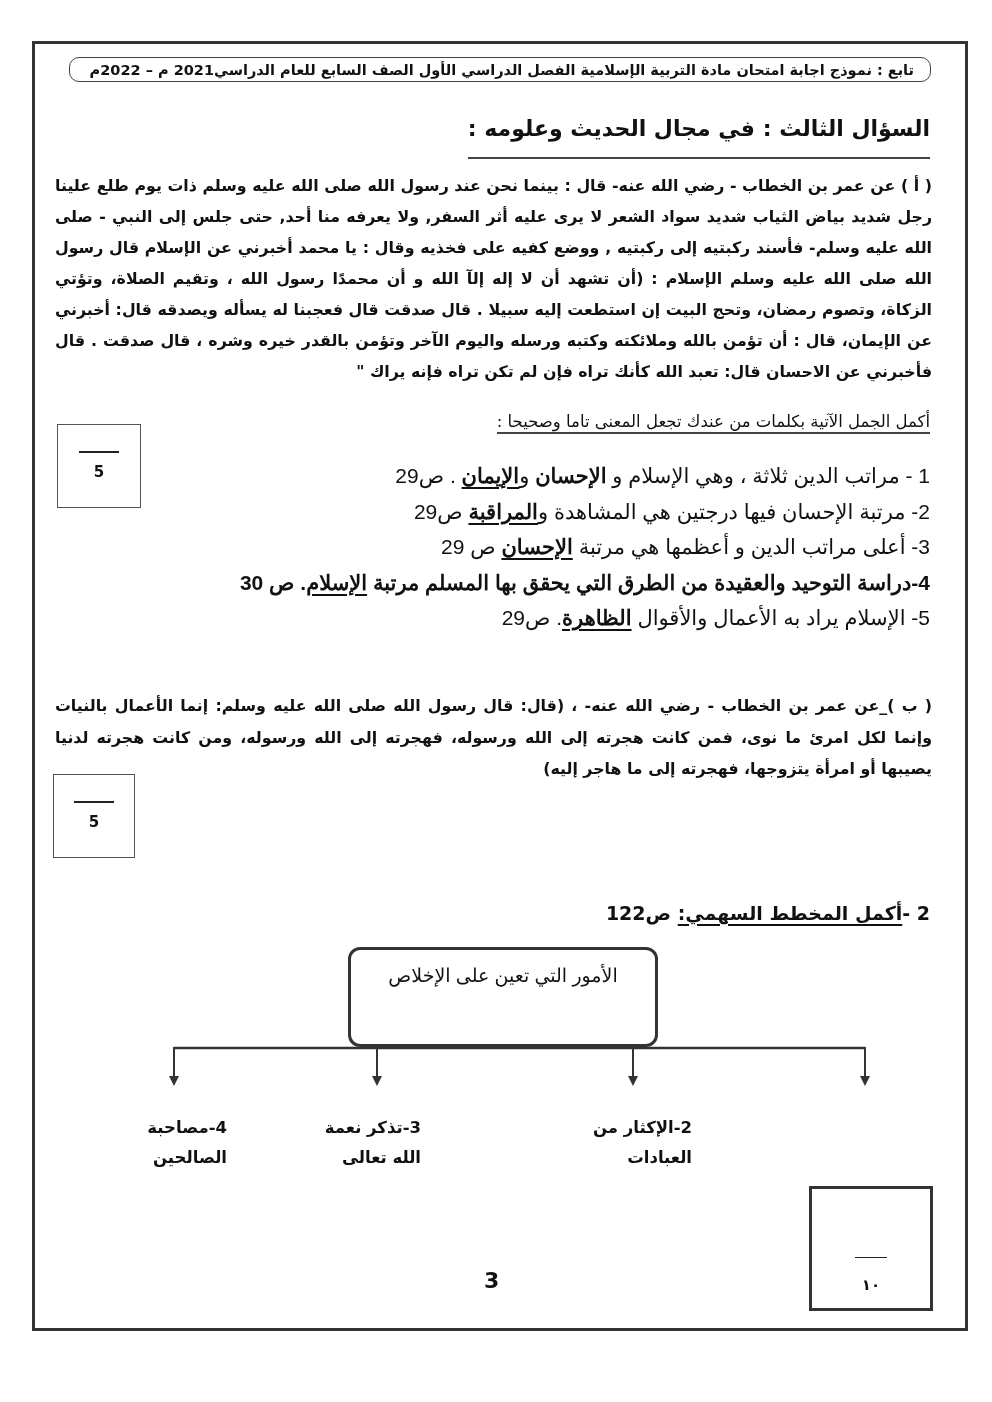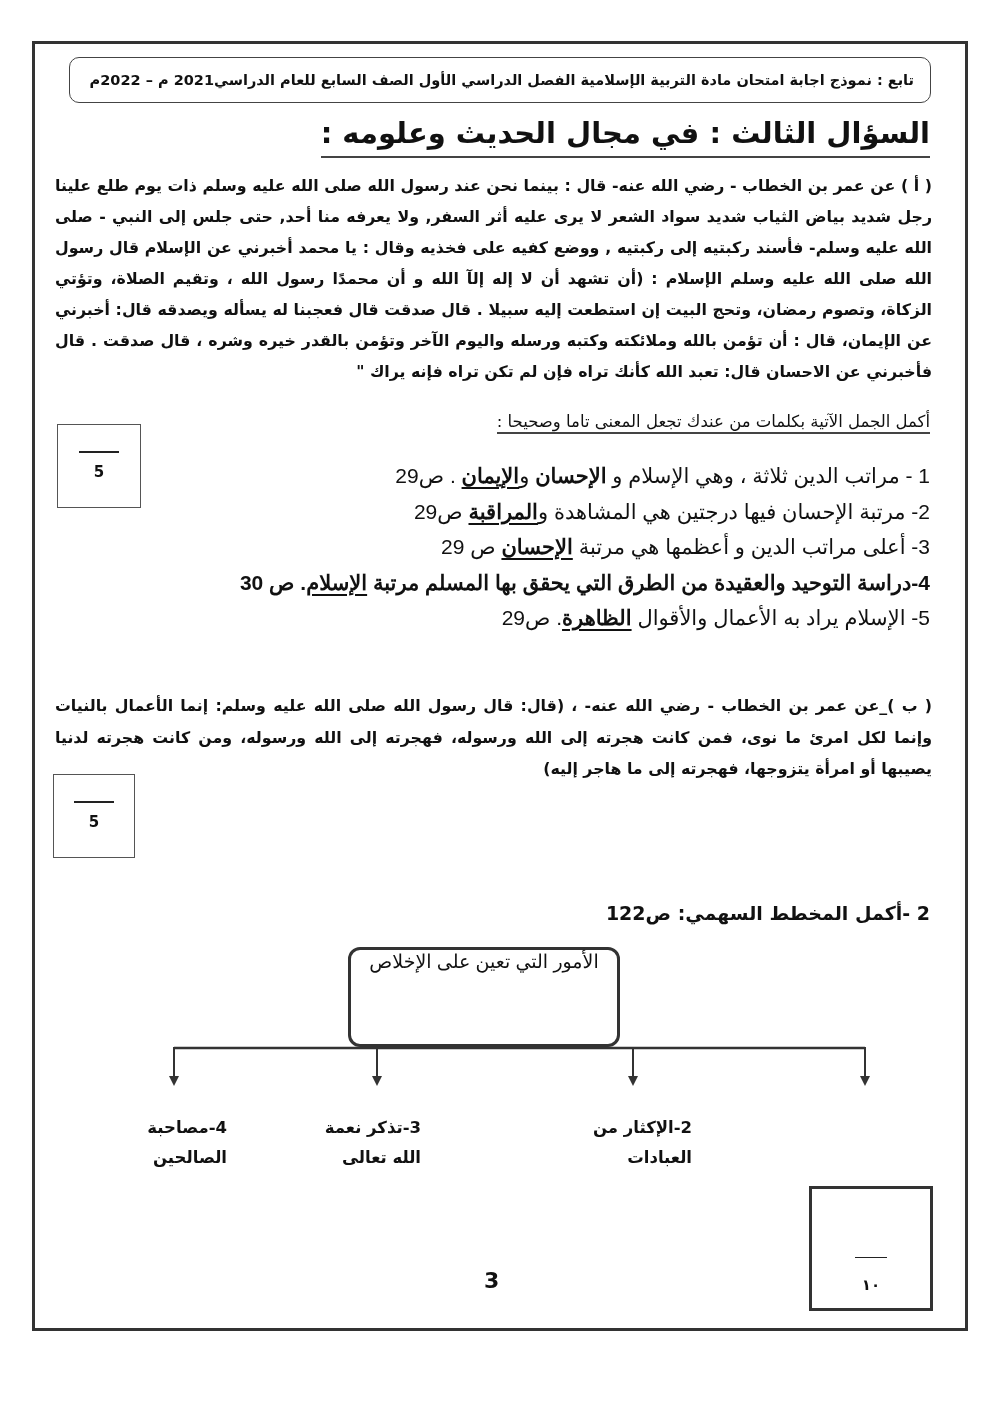--- a/index.html
+++ b/index.html
@@ -16,37 +16,37 @@
     }
     .outer-border {
       position: absolute;
       left: 32px; top: 41px;
       width: 936px; height: 1290px;
       border: 3px solid #333333;
     }
     .header-box {
       position: absolute;
       left: 69px; top: 57px;
-      width: 862px; height: 46px;
+      width: 862px; height: 25px;
       border: 1.5px solid #444444;
       border-radius: 10px;
       display: flex; align-items: center; justify-content: flex-start;
       padding: 0 16px;
       direction: rtl;
     }
     .header-text {
       font-size: 14.5px; font-weight: bold;
       letter-spacing: -0.3px;
     }
     .section-title {
       position: absolute;
       right: 62px; top: 116px;
-      font-size: 29px; font-weight: bold;
+      font-size: 22px; font-weight: bold;
       border-bottom: 2px solid #444;
-      padding-bottom: 6px;
+      padding-bottom: 16px;
       direction: rtl;
     }
     .hadith {
       position: absolute;
       left: 55px; right: 60px;
       direction: rtl; text-align: justify;
       text-align-last: right;
       font-size: 15.8px; font-weight: bold;
       line-height: 31px;
       letter-spacing: -0.4px;
@@ -113,30 +113,32 @@
       text-underline-offset: 4px;
     }
     .chart-instruction {
       position: absolute;
       right: 62px; top: 902px;
       direction: rtl;
       font-size: 19px; font-weight: bold;
       white-space: nowrap;
     }
     .chart-instruction .u {
+      text-decoration: underline;
       text-decoration-thickness: 2px;
       text-underline-offset: 4px;
     }
     .diagram-root {
       position: absolute;
       left: 348px; top: 947px;
-      width: 272px; height: 100px;
+      width: 310px; height: 100px;
       border: 3px solid #333;
       border-radius: 12px;
       display: flex; justify-content: center;
+      padding-top: 14px;
       direction: rtl;
       font-family: "Liberation Sans", sans-serif;
       font-size: 19px;
     }
     .diagram-svg {
       position: absolute;
       left: 0; top: 0;
     }
     .diagram-leaf {
       position: absolute;

